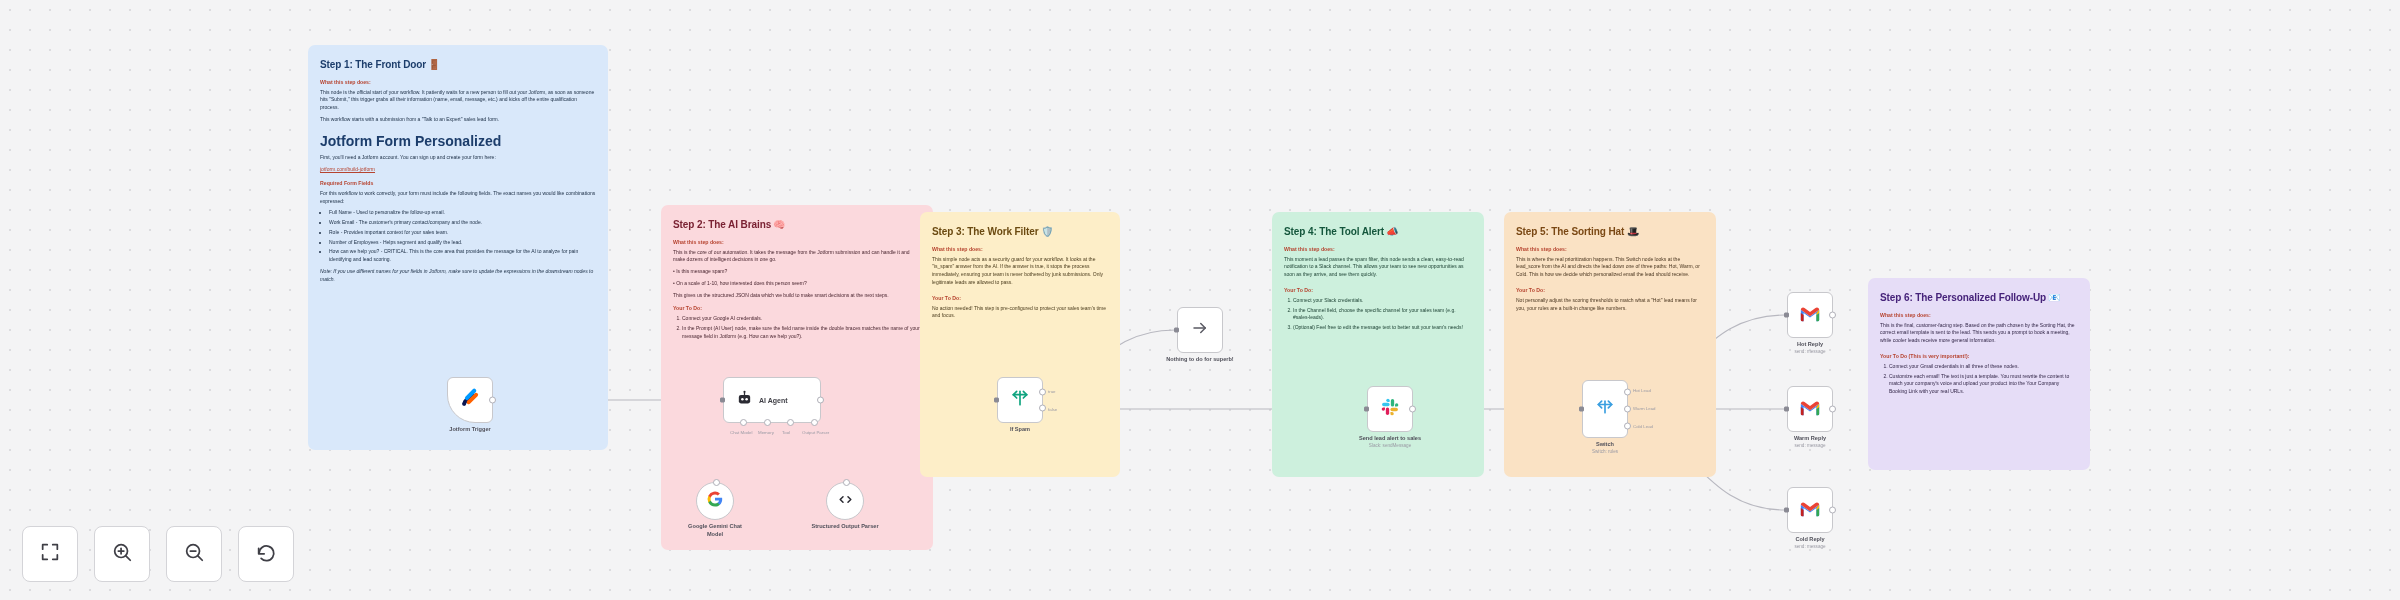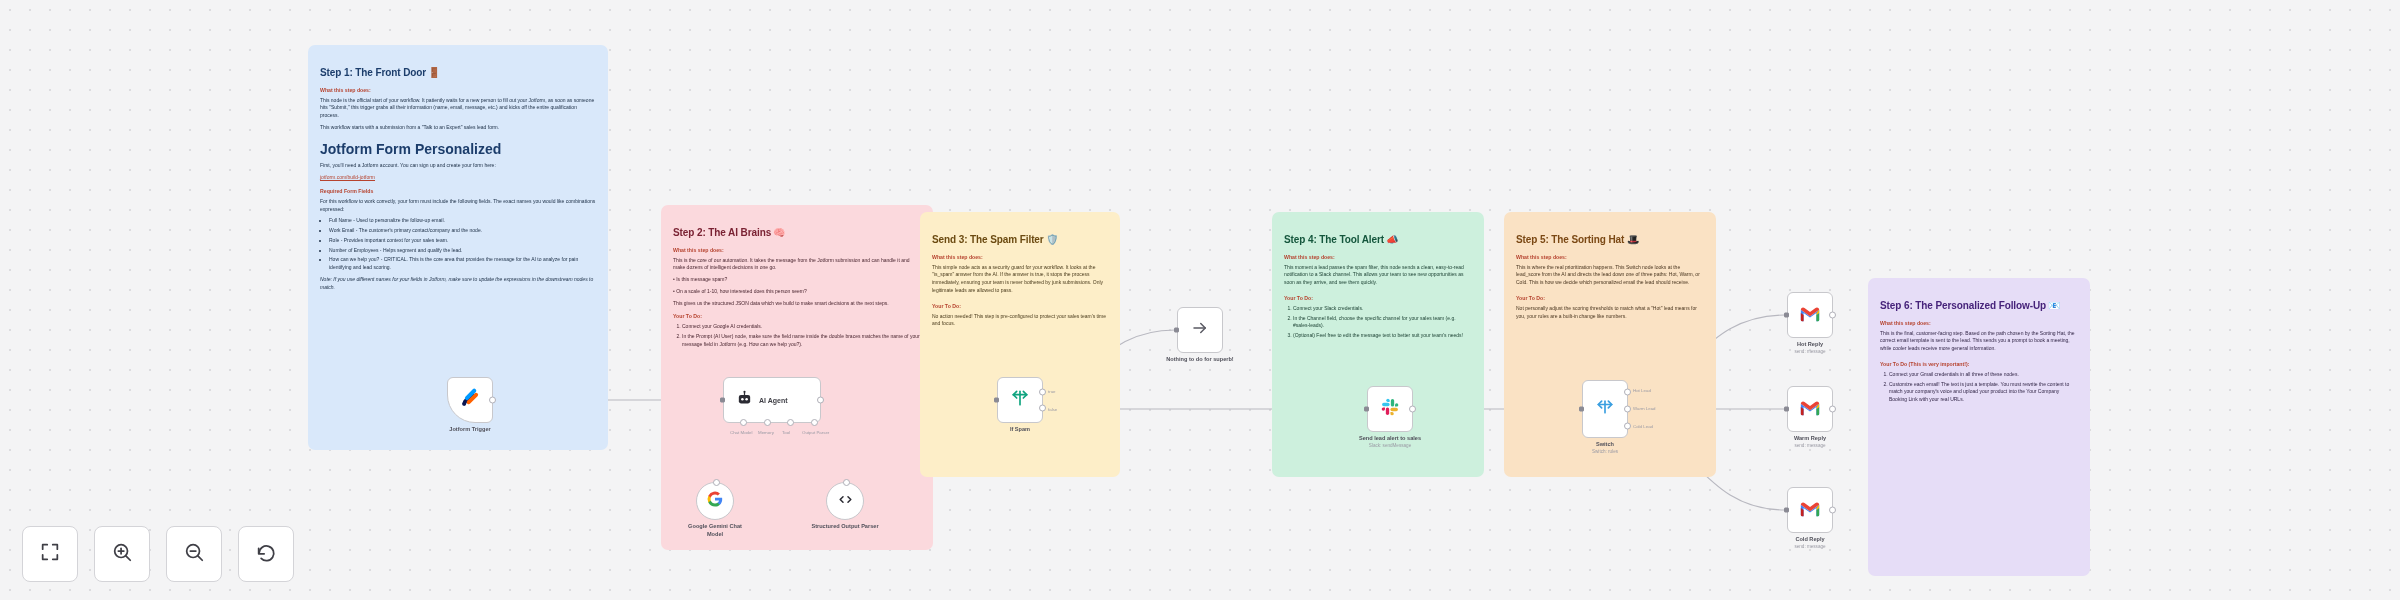--- a/index.html
+++ b/index.html
@@ -14,21 +14,21 @@
     width: 2400px; height: 600px;
     background-color: #f4f4f5;
     background-image: radial-gradient(circle, #dcdcdf 1px, transparent 1px);
     background-size: 20px 20px;
   }
 
   
   .note {
     position: absolute;
     border-radius: 7px;
-    padding: 22px 12px;
+    padding: 14px 12px;
     overflow: hidden;
   }
   .note h3 {
     font-size: 10px;
     font-weight: 700;
     margin-bottom: 7px;
     letter-spacing: -.1px;
     line-height: 1.25;
   }
   .note h4 {
@@ -231,21 +231,21 @@
     <p>• On a scale of 1-10, how interested does this person seem?</p>
     <p>This gives us the structured JSON data which we build to make smart decisions at the next steps.</p>
     <span class="lbl" style="margin-top:6px">Your To Do:</span>
     <ol>
       <li>Connect your Google AI credentials.</li>
       <li>In the Prompt (AI User) node, make sure the field name inside the double braces matches the name of your message field in Jotform (e.g. How can we help you?).</li>
     </ol>
   </div>
 
   <div class="note note-amber" style="left:920px; top:212px; width:200px; height:265px;">
-    <h3>Send 3: The Spam Filter 🛡️</h3>
+    <h3>Step 3: The Work Filter 🛡️</h3>
     <span class="lbl">What this step does:</span>
     <p>This simple node acts as a security guard for your workflow. It looks at the "is_spam" answer from the AI. If the answer is true, it stops the process immediately, ensuring your team is never bothered by junk submissions. Only legitimate leads are allowed to pass.</p>
     <span class="lbl" style="margin-top:8px">Your To Do:</span>
     <p>No action needed! This step is pre-configured to protect your sales team's time and focus.</p>
   </div>
 
   <div class="note note-green" style="left:1272px; top:212px; width:212px; height:265px;">
     <h3>Step 4: The Tool Alert 📣</h3>
     <span class="lbl">What this step does:</span>
     <p>This moment a lead passes the spam filter, this node sends a clean, easy-to-read notification to a Slack channel. This allows your team to see new opportunities as soon as they arrive, and see them quickly.</p>
@@ -258,21 +258,21 @@
   </div>
 
   <div class="note note-orange" style="left:1504px; top:212px; width:212px; height:265px;">
     <h3>Step 5: The Sorting Hat 🎩</h3>
     <span class="lbl">What this step does:</span>
     <p>This is where the real prioritization happens. This Switch node looks at the lead_score from the AI and directs the lead down one of three paths: Hot, Warm, or Cold. This is how we decide which personalized email the lead should receive.</p>
     <span class="lbl" style="margin-top:8px">Your To Do:</span>
     <p>Not personally adjust the scoring thresholds to match what a "Hot" lead means for you, your rules are a built-in change like numbers.</p>
   </div>
 
-  <div class="note note-purple" style="left:1868px; top:278px; width:222px; height:298px;">
+  <div class="note note-purple" style="left:1868px; top:278px; width:222px; height:192px;">
     <h3>Step 6: The Personalized Follow-Up 📧</h3>
     <span class="lbl">What this step does:</span>
     <p>This is the final, customer-facing step. Based on the path chosen by the Sorting Hat, the correct email template is sent to the lead. This sends you a prompt to book a meeting, while cooler leads receive more general information.</p>
     <span class="lbl" style="margin-top:8px">Your To Do (This is very important!):</span>
     <ol>
       <li>Connect your Gmail credentials in all three of these nodes.</li>
       <li>Customize each email! The text is just a template. You must rewrite the content to match your company's voice and upload your product into the Your Company Booking Link with your real URLs.</li>
     </ol>
   </div>
 

